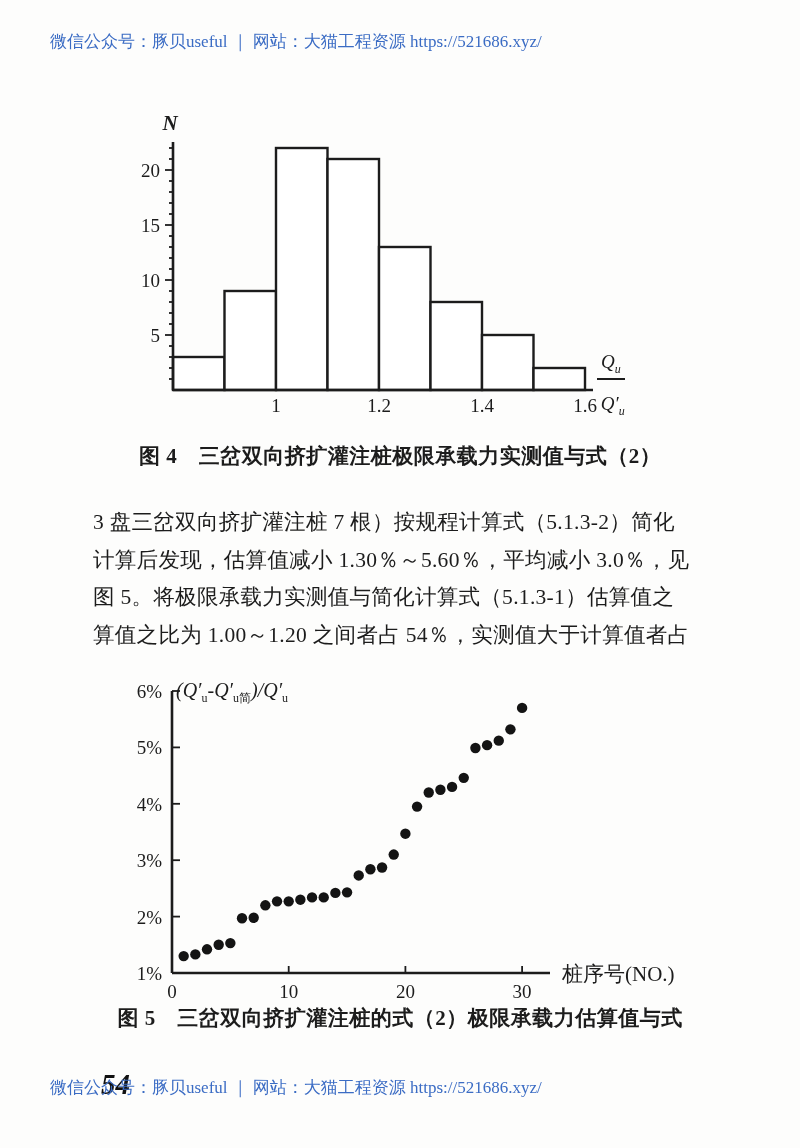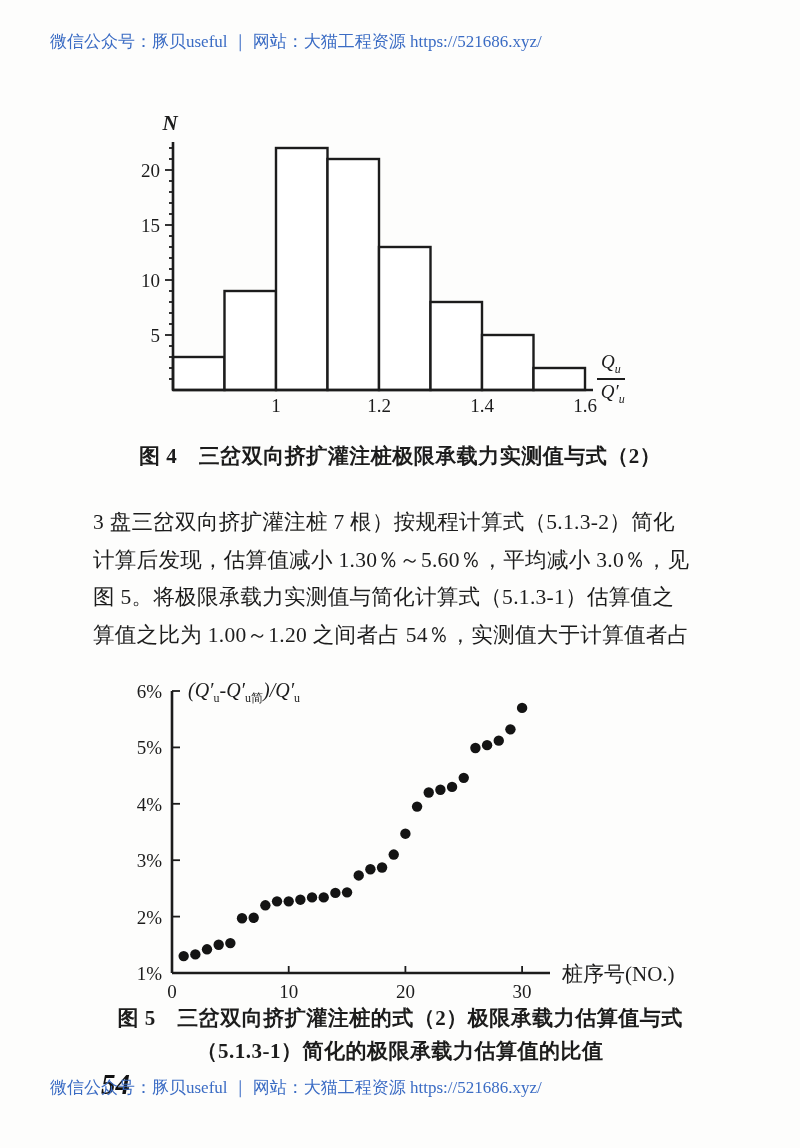--- a/index.html
+++ b/index.html
@@ -18,23 +18,23 @@
   .axis{stroke:#1c1c1c;stroke-width:2.6;fill:none;}
   .tick{stroke:#1c1c1c;stroke-width:1.8;}
   .bar{fill:#ffffff;stroke:#1c1c1c;stroke-width:2.4;}
   .pt{fill:#141414;}
   .lbl{font:19px "Liberation Serif",serif;fill:#1c1c1c;}
   .nlab{font:italic 700 21px "Liberation Serif",serif;fill:#1c1c1c;}
   .axlab{font:21px "Liberation Serif",serif;fill:#1c1c1c;}
   .frac{position:absolute;left:597px;top:351px;text-align:right;
         font:italic 19px "Liberation Serif",serif;z-index:1;}
   .frac .top{border-bottom:2px solid #1c1c1c;padding:0 4px 1px 4px;}
-  .frac .bot{padding-top:1px;}
+  .frac .bot{padding-top:13px;}
   .frac sub{font-size:12px;}
-  .formula{position:absolute;left:188px;top:679px;font:italic 20px "Liberation Serif",serif;
+  .formula{position:absolute;left:176px;top:679px;font:italic 20px "Liberation Serif",serif;
            white-space:nowrap;}
   .formula sub{font-size:12px;font-style:normal;}
 </style>
 </head>
 <body>
 
 <div class="watermark" style="top: 26px; color: rgb(59, 108, 196);">微信公众号：豚贝useful ｜ 网站：大猫工程资源 https://521686.xyz/</div>
 
 <svg id="hist-svg" style="left:120px;top:100px;" width="520" height="330" viewBox="0 0 520 330">
     <rect x="53" y="257" width="51.5" height="33" class="bar"></rect>
@@ -150,17 +150,16 @@
     <circle cx="412.1" cy="35.920000000000016" r="5.2" class="pt"></circle>
     <text x="452" y="309" class="axlab">桩序号(NO.)</text>
   </svg>
 
 <div class="formula">
   <span>(Q′</span><sub>u</sub><span>-Q′</span><sub>u简</sub><span>)/Q′</span><sub>u</sub>
 </div>
 
 <div class="caption" style="top:1002px;">
   <div>图 5　三岔双向挤扩灌注桩的式（2）极限承载力估算值与式</div>
-  <div>（5.1.3-1）简化的极限承载力估算值的比值</div>
 </div>
 
 <div class="pagenum">54</div>
 <div class="watermark" style="top: 1072px; color: rgb(59, 108, 196);">微信公众号：豚贝useful ｜ 网站：大猫工程资源 https://521686.xyz/</div>
 
 </body></html>

